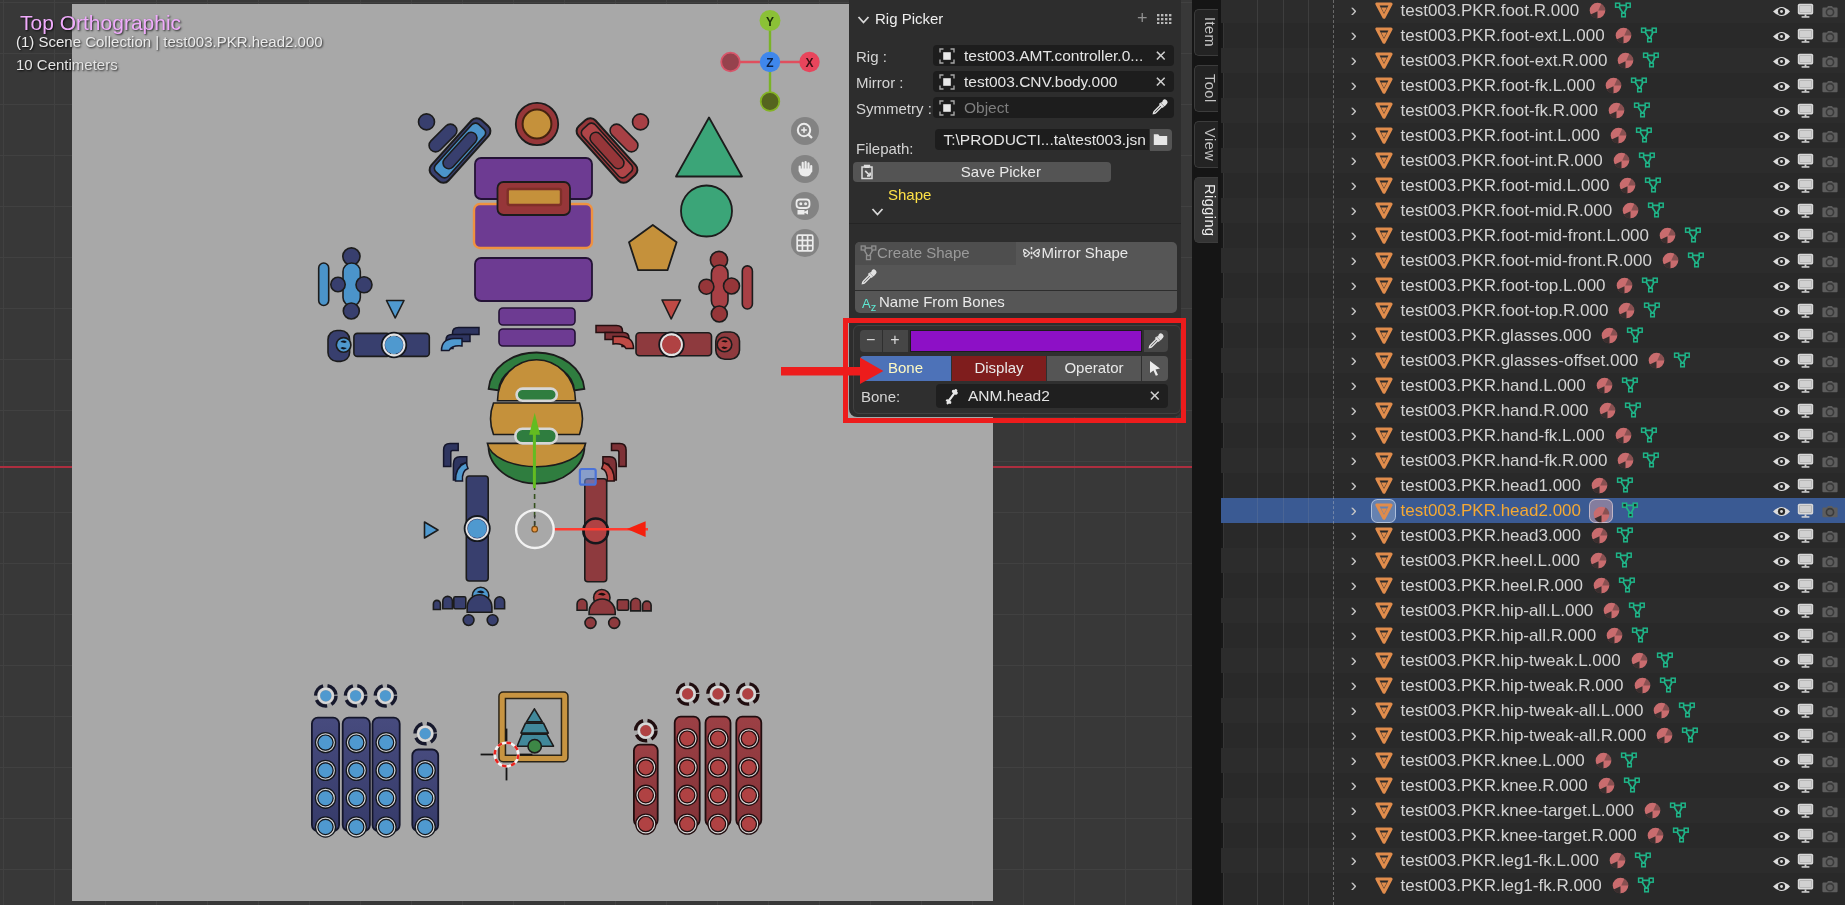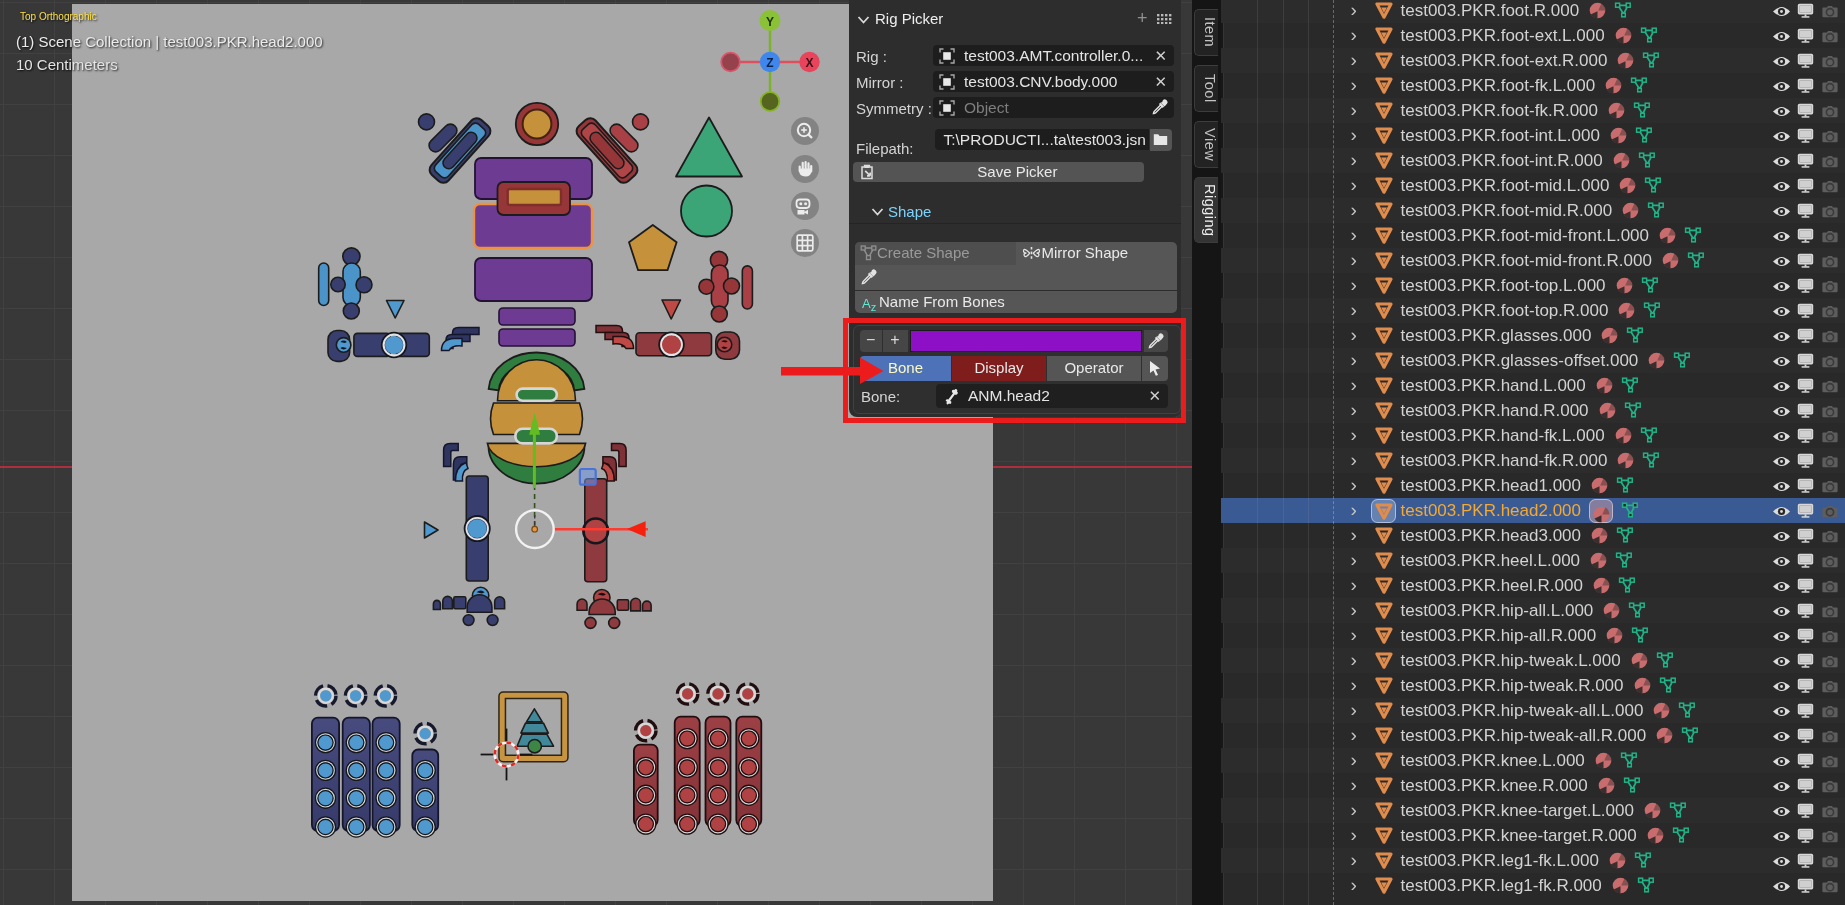--- a/index.html
+++ b/index.html
@@ -6,21 +6,21 @@
   font-family:"Liberation Sans", sans-serif; }
 #vp { position:absolute; left:0; top:0; width:1192px; height:905px; background:#383838; overflow:hidden; }
 #vpgrid { position:absolute; left:0; top:0; width:1192px; height:905px;
   background-image:
     linear-gradient(#414141 1px, transparent 1px),
     linear-gradient(90deg, #414141 1px, transparent 1px);
   background-size:51px 51px; background-position:3px 2px; }
 #redaxis { position:absolute; left:0; top:466px; width:1192px; height:2px; background:#ad2e3f; }
 #canvas { position:absolute; left:72px; top:4px; width:921px; height:897px; background:#a8a8a8; }
 #pick { position:absolute; left:0; top:0; }
-.vptext { position:absolute; color:#fde047; font-size:10px; white-space:pre;
+.vptext { position:absolute; color:#f0abfc; font-size:21px; white-space:pre;
   text-shadow:1px 1px 2px rgba(0,0,0,0.8); }
 
 #panel { position:absolute; left:849px; top:0; width:332px; height:417px;
   background:#2d2d2d; border-radius:0 0 8px 8px; font-size:15px; color:#d8d8d8; }
 .lab { position:absolute; left:7px; color:#d4d4d4; }
 .fld { position:absolute; left:84px; width:241px; height:21px; background:#1d1d1d;
   border-radius:4px; color:#e4e4e4; line-height:21px; }
 .fld .obic { position:absolute; left:6px; top:3px; }
 .fld .ftxt { position:absolute; left:31px; top:0; font-size:15.5px; }
 .fld .x { position:absolute; right:7px; top:0; color:#cfcfcf; font-size:15px; }
@@ -464,29 +464,29 @@
     </div>
   <div class="lab" style="top:140px">Filepath:</div>
   <div class="fld" style="top:129.3px;width:214px;left:85.5px;border-radius:4px 0 0 4px">
       <span class="ftxt" style="left:9px">T:\PRODUCTI...ta\test003.jsn</span>
     </div>
   <div class="btn" style="left:301px;top:129.3px;width:21.5px;height:21.5px;border-radius:0 4px 4px 0">
     <svg width="15" height="13" style="margin-top:4px">
         <path d="M0.8 1.2 L5.2 1.2 L6.6 3 L14.2 3 L14.2 12 L0.8 12 Z" fill="#e6e6e6"></path>
       </svg>
   </div>
-  <div class="btn" style="left:4.4px;top:162px;width:291px;height:20px;line-height:20px;padding-left:37px;">Save Picker</div>
+  <div class="btn" style="left:4.4px;top:162px;width:258px;height:20px;line-height:20px;padding-left:37px;">Save Picker</div>
   <svg width="16" height="16" style="position:absolute;left:10px;top:164px">
       <use href="#i-clip"></use>
     </svg>
 
   <svg width="13" height="9" style="position:absolute;left:22px;top:207px">
       <path d="M1.5 2 L6.5 7.5 L11.5 2" stroke="#d8d8d8" stroke-width="1.8" fill="none"></path>
     </svg>
-  <div style="position:absolute;left:39px;top:203px;color:#7dd3fc;">Shape</div>
+  <div style="position:absolute;left:39px;top:186px;color:#fde047;">Shape</div>
   <div style="position:absolute;left:0;top:223px;width:332px;height:1px;background:#242424"></div>
 
   <div id="shapegrp">
     <div class="cell" style="left:0;top:0;width:161px;height:22.5px;line-height:22.5px;background:#4e4e4e;color:#9a9a9a;padding-left:22px">Create Shape</div>
     <svg width="17" height="16" style="position:absolute;left:5px;top:3px;opacity:0.5">
         <use href="#i-meshg"></use>
       </svg>
     <div class="cell" style="left:162.5px;top:0;width:159.5px;height:22.5px;line-height:22.5px;padding-left:24px">Mirror Shape</div>
     <svg width="21" height="16" style="position:absolute;left:166px;top:3px">
         <use href="#i-bfly"></use>

